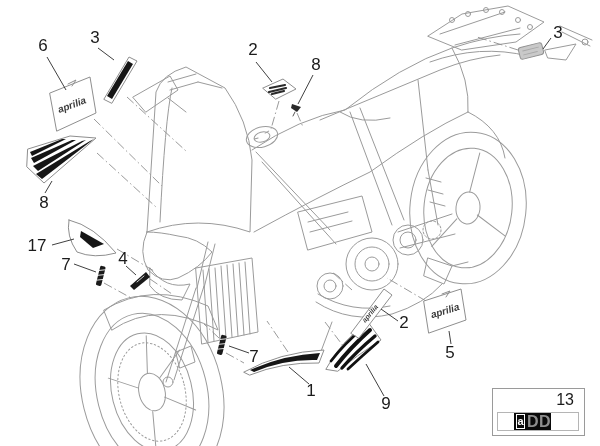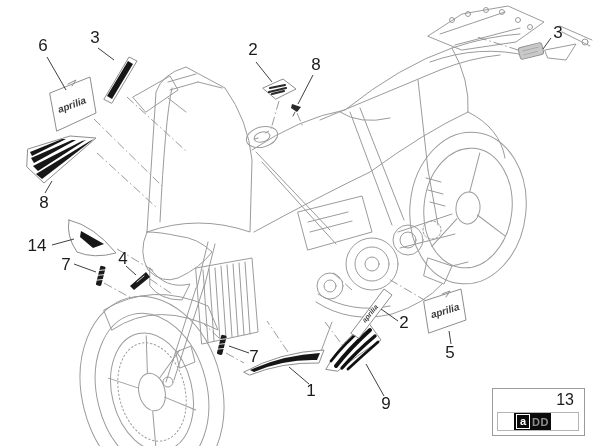--- a/index.html
+++ b/index.html
@@ -10,21 +10,21 @@
            font-family:"Liberation Sans", sans-serif;user-select:none;}
   
   .legend{position:absolute;left:492px;top:388px;width:93px;height:48px;border:1px solid #9a9a9a;
           background:#fff;box-sizing:border-box;}
   .legend-num{position:absolute;right:10px;top:2px;font-size:16px;color:#1b1b1b;}
   .legend-bar{position:absolute;left:4px;top:23px;width:82px;height:19px;border:1px solid #b5b5b5;
               box-sizing:border-box;display:flex;align-items:center;background:#fff;}
   .badge{display:flex;align-items:center;height:17px;width:37px;margin-left:16px;background:#0a0a0a;}
   .badge-a{display:inline-block;width:12px;height:13px;line-height:13px;margin-left:2px;
            border:1px solid #ffffff;color:#ffffff;font-weight:bold;font-size:11px;text-align:center;}
-  .badge-dd{color:#8e8e8e;font-weight:bold;font-size:11px;letter-spacing:.5px;margin-left:2px;}
+  .badge-dd{color:#8e8e8e;font-weight:bold;font-size:16px;letter-spacing:.5px;margin-left:2px;}
   .logo-text{font-family:"Liberation Sans", sans-serif;font-weight:bold;font-style:italic;
              fill:#3c3c3c;}
 </style>
 </head>
 <body>
 
 <div class="stage">
 
 <svg width="600" height="446" viewBox="0 0 600 446">
 
@@ -256,21 +256,21 @@
     <line x1="451" y1="344" x2="449" y2="331"></line>
   </g>
 </svg>
 
   <span class="callout" style="left:43px;top:46px">6</span>
   <span class="callout" style="left:95px;top:38px">3</span>
   <span class="callout" style="left:253px;top:50px">2</span>
   <span class="callout" style="left:316px;top:65px">8</span>
   <span class="callout" style="left:558px;top:33px">3</span>
   <span class="callout" style="left:44px;top:203px">8</span>
-  <span class="callout" style="left:37px;top:246px">14</span>
+  <span class="callout" style="left:37px;top:246px">17</span>
   <span class="callout" style="left:66px;top:265px">7</span>
   <span class="callout" style="left:123px;top:259px">4</span>
   <span class="callout" style="left:254px;top:357px">7</span>
   <span class="callout" style="left:311px;top:391px">1</span>
   <span class="callout" style="left:386px;top:404px">9</span>
   <span class="callout" style="left:404px;top:323px">2</span>
   <span class="callout" style="left:450px;top:353px">5</span>
 
   <div class="legend">
     <span class="legend-num">13</span>

